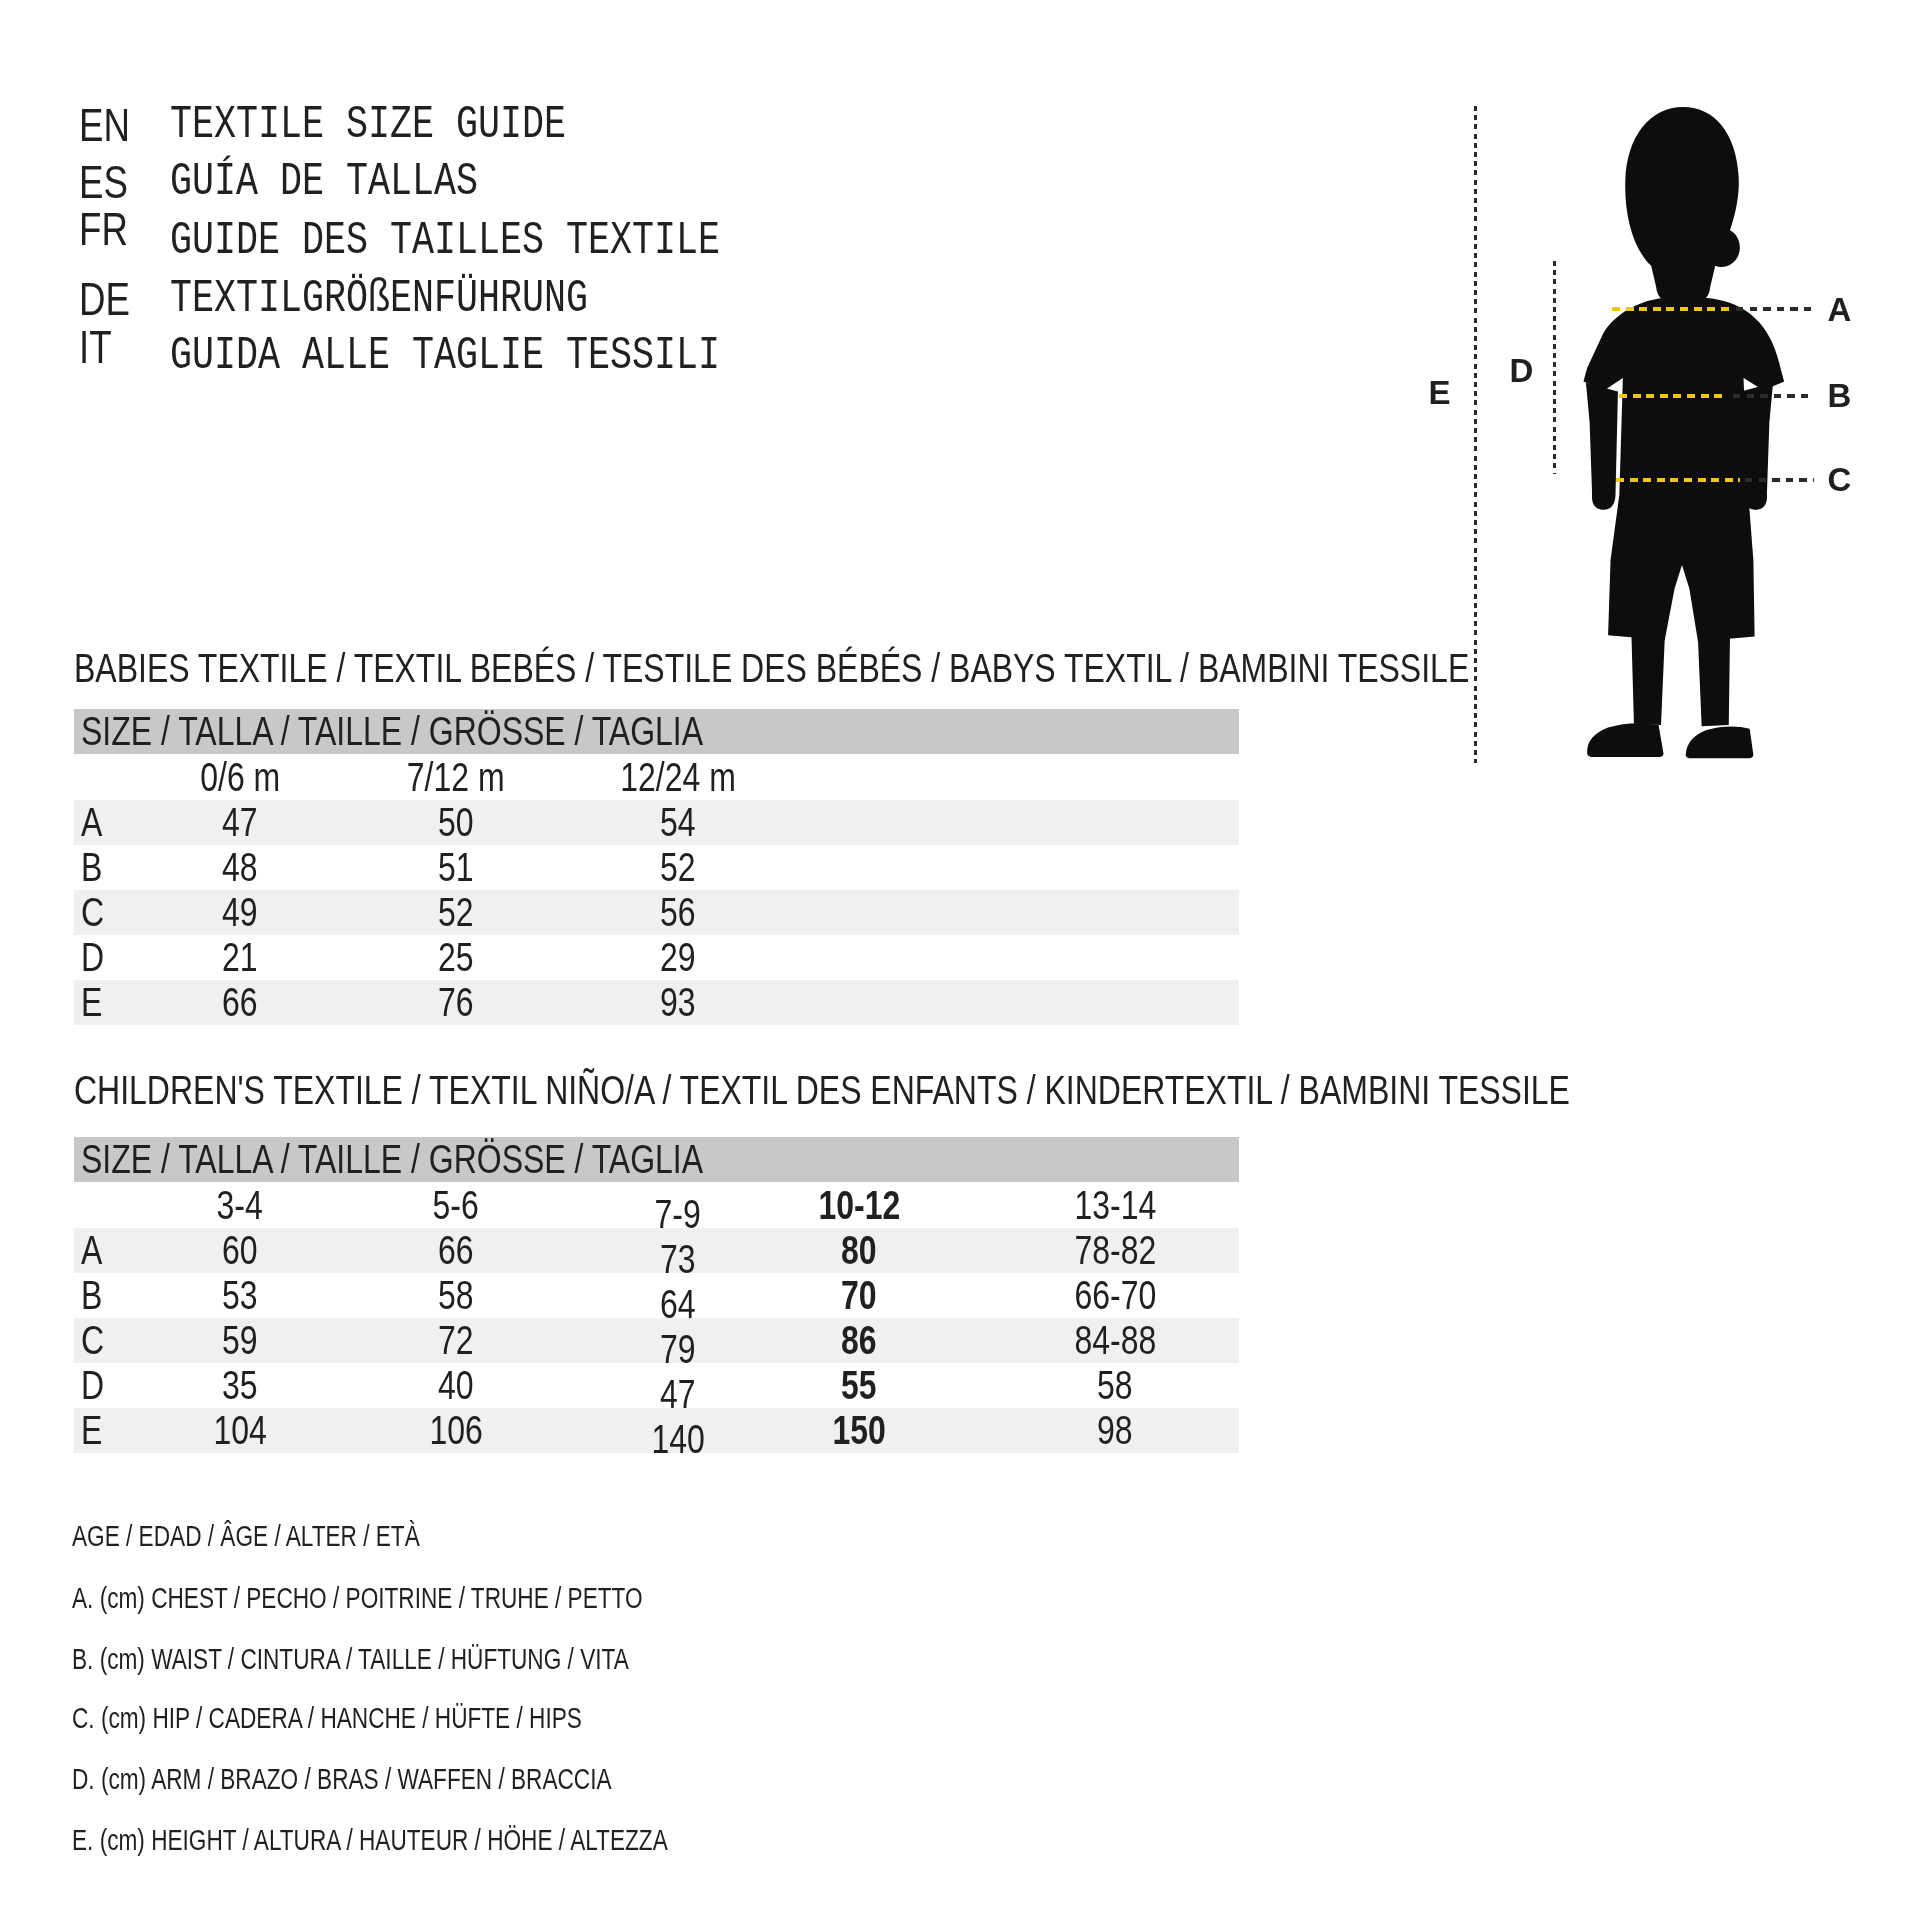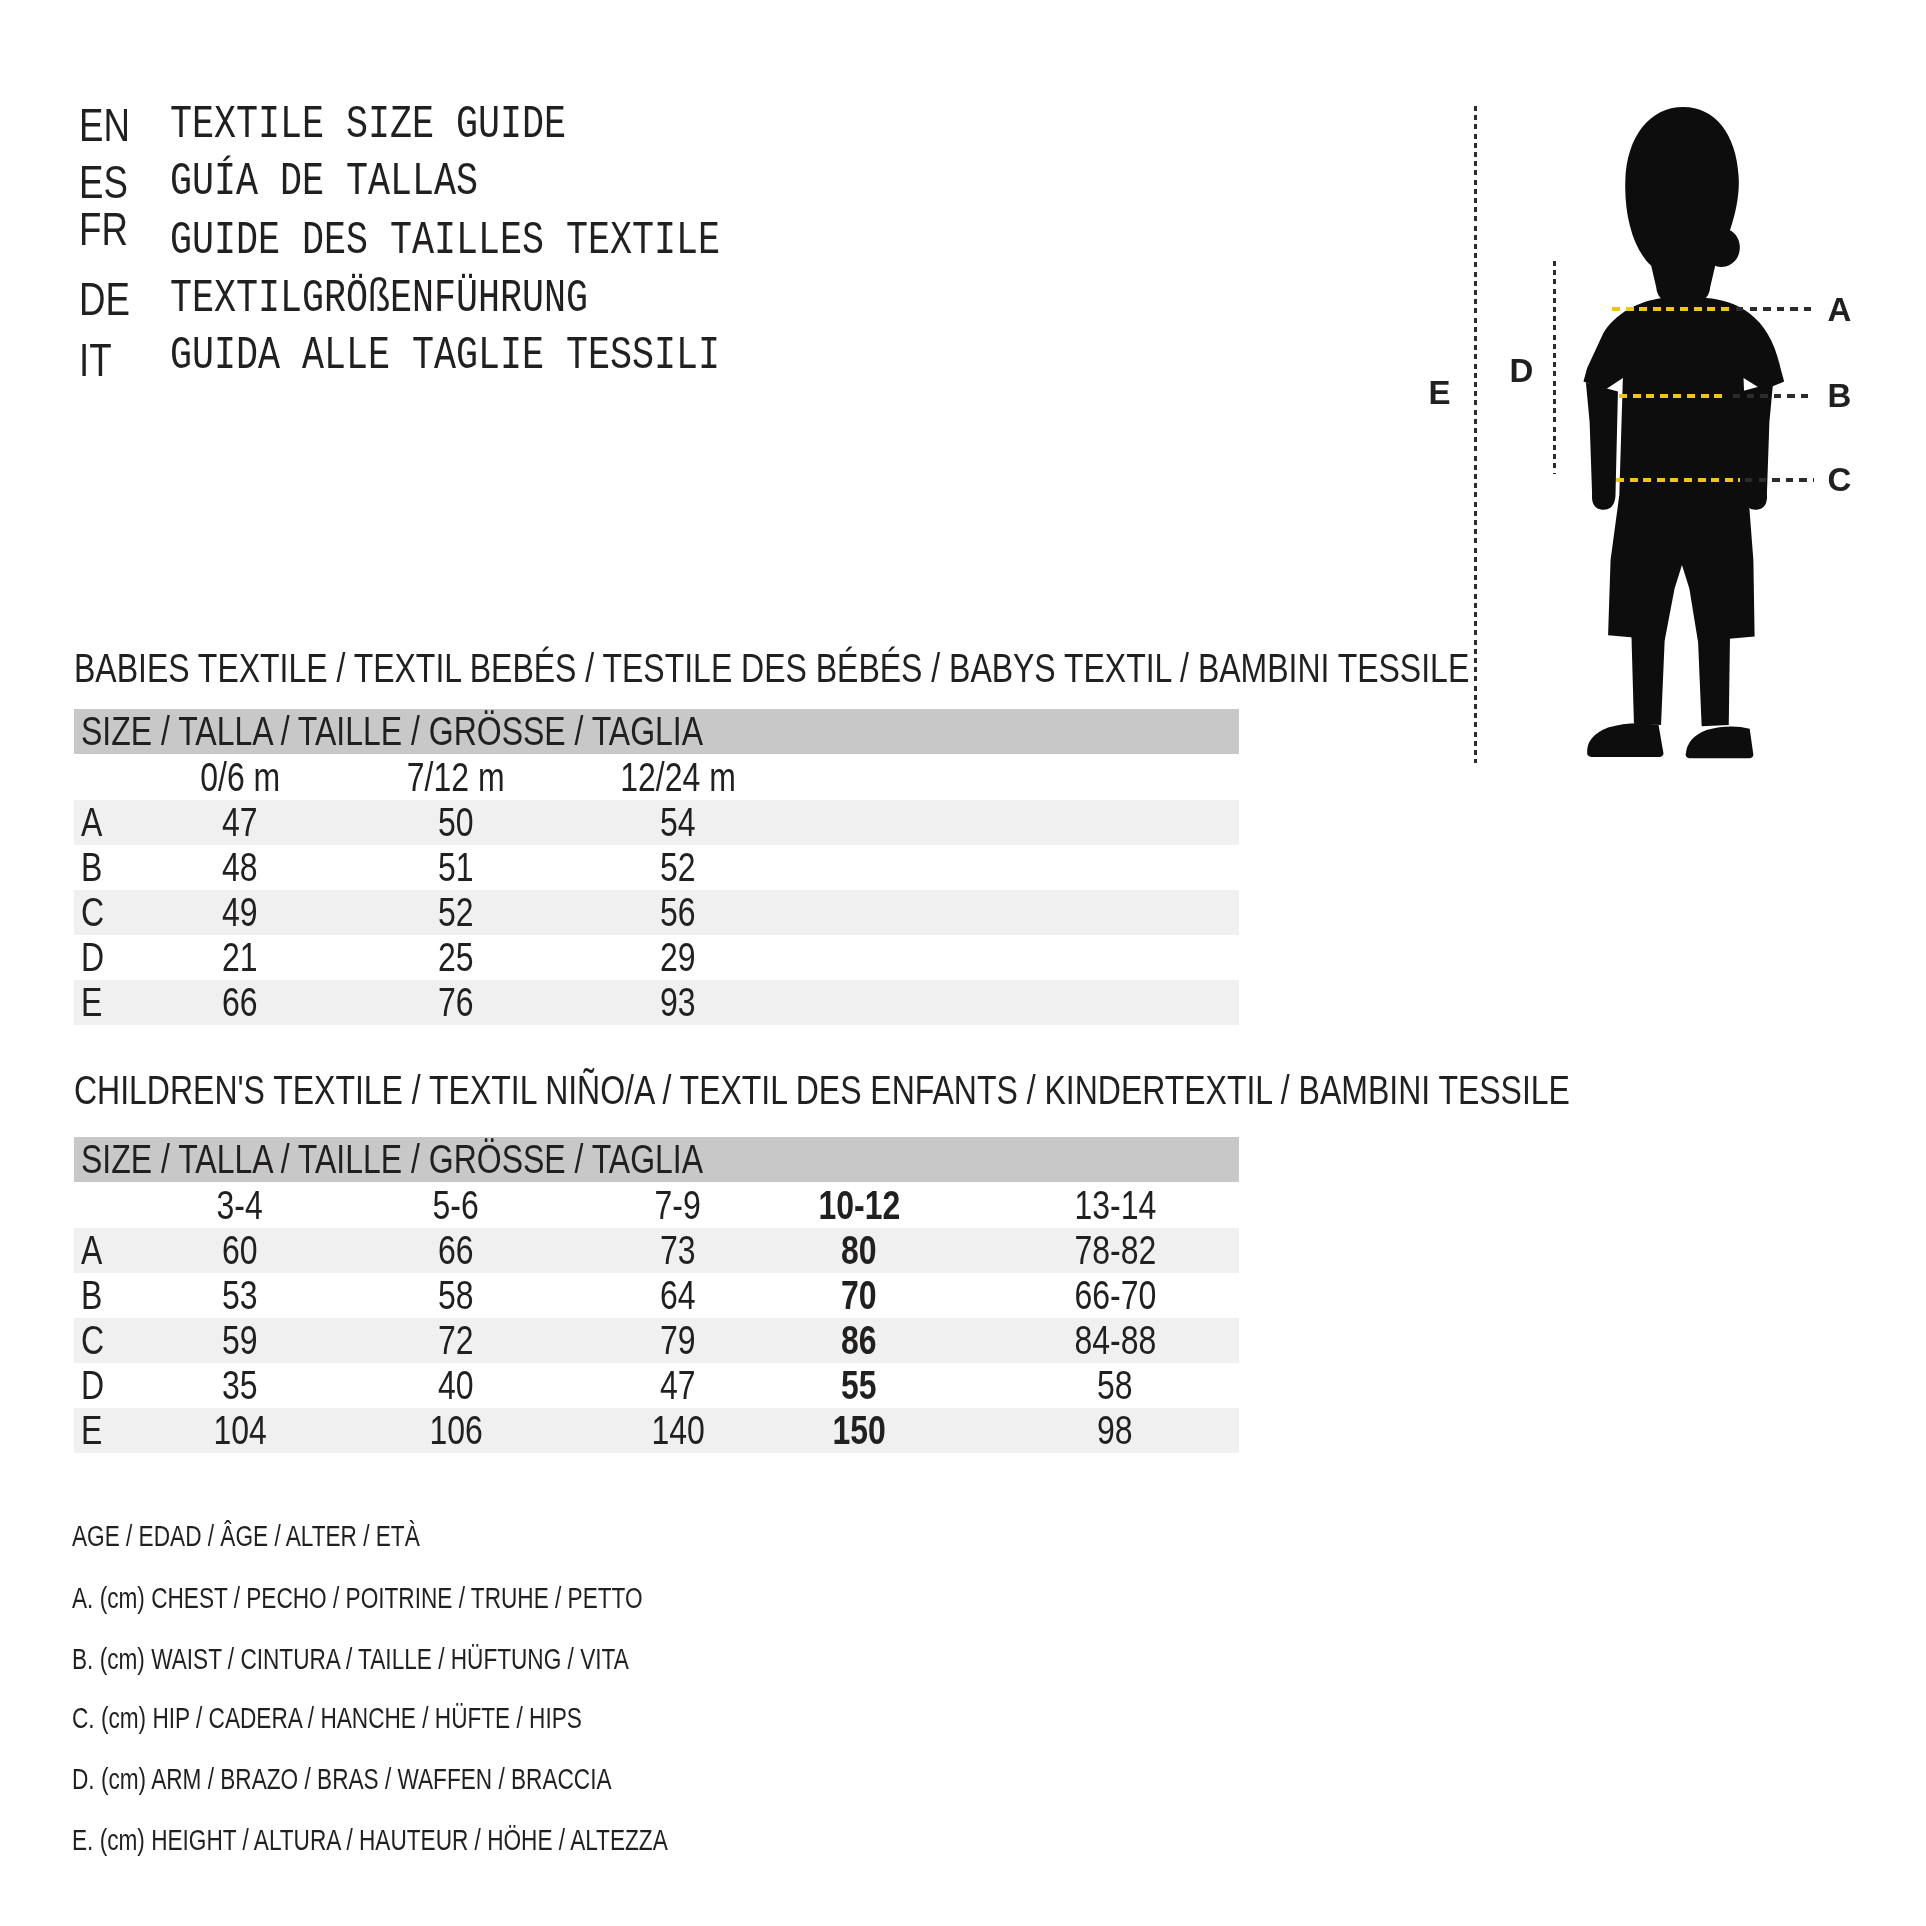--- a/index.html
+++ b/index.html
@@ -17,21 +17,21 @@
   
   .size-bar{left:74px;width:1165px;height:45px;line-height:45px;background:#c8c8c8;
             font-size:41px;}
   .size-bar .cz{margin-left:6.8px;}
   .thead-row,.trow{left:74px;width:1165px;height:45px;line-height:45px;font-size:41px;}
   .thead-row{height:60px;line-height:46px;}
   .trow.odd{background:#f0f0f0;}
   .row-label{position:absolute;left:6.8px;top:0;}
   .cell{position:absolute;top:0;width:160px;text-align:center;}
   .b0{left:86px;} .b1{left:302px;} .b2{left:524px;}
-  .k0{left:86px;} .k1{left:302px;} .k2{left:524px;} .k3{left:705px;font-weight:bold;} .k4{left:961px;}
+  .k0{left:86px;} .k1{left:302px;} .k2{left:524px;margin-top:9px;} .k3{left:705px;font-weight:bold;} .k4{left:961px;}
   
   .legend-line{left:72px;font-size:29px;line-height:49px;height:49px;}
   
   .vdash{width:3.1px;background:repeating-linear-gradient(to bottom,#2b2b2b 0 5px,transparent 5px 9.2px);z-index:3;}
   .ydash{height:3.7px;background:repeating-linear-gradient(to right,#f0c514 0 8px,transparent 8px 13.6px);z-index:3;}
   .kdash{height:3.7px;background:repeating-linear-gradient(to right,#2b2b2b 0 7.4px,transparent 7.4px 13.6px);z-index:3;}
   .fig-label{font-size:33px;font-weight:700;line-height:39px;height:39px;width:49px;
              text-align:center;z-index:4;}
   .silhouette{z-index:1;}
 </style>
@@ -42,21 +42,21 @@
 
   <div>
     <div class="abs lang-code" style="top:100px"><span class="cz">EN</span></div>
     <div class="abs lang-title" style="top:100px"><span class="cz">TEXTILE SIZE GUIDE</span></div>
     <div class="abs lang-code" style="top:157px"><span class="cz">ES</span></div>
     <div class="abs lang-title" style="top:157px"><span class="cz">GUÍA DE TALLAS</span></div>
     <div class="abs lang-code" style="top:204px"><span class="cz">FR</span></div>
     <div class="abs lang-title" style="top:216px"><span class="cz">GUIDE DES TAILLES TEXTILE</span></div>
     <div class="abs lang-code" style="top:274px"><span class="cz">DE</span></div>
     <div class="abs lang-title" style="top:274px"><span class="cz">TEXTILGRÖßENFÜHRUNG</span></div>
-    <div class="abs lang-code" style="top:335px"><span class="cz">IT</span></div>
+    <div class="abs lang-code" style="top:322px"><span class="cz">IT</span></div>
     <div class="abs lang-title" style="top:331px"><span class="cz">GUIDA ALLE TAGLIE TESSILI</span></div>
   </div>
 
   <div>
     <svg class="abs silhouette" style="left:1565px;top:102px" width="229" height="662" viewBox="0 0 372 1075">
       <g fill="#0d0d0d">
         <path d="M192,8 C138,8 100,56 98,128 C96,186 112,240 140,266 L148,300 Q150,330 192,330 Q234,330 236,300 L244,266 C258,272 276,264 282,248 C288,230 280,214 268,208 C278,178 284,148 282,120 C278,52 244,8 192,8 Z"></path>
         <path d="M34,456 L86,470 L82,640 Q80,664 60,662 Q42,660 44,636 L40,520 Z"></path>
         <path d="M338,456 L286,470 L290,640 Q292,664 312,662 Q330,660 328,636 L332,520 Z"></path>
         <path d="M160,318 C120,322 80,344 62,376 L36,432 L30,454 L64,468 L94,448 L88,646 Q192,668 298,644 L290,448 L322,468 L356,454 L350,432 C332,344 276,322 230,318 Z"></path>

